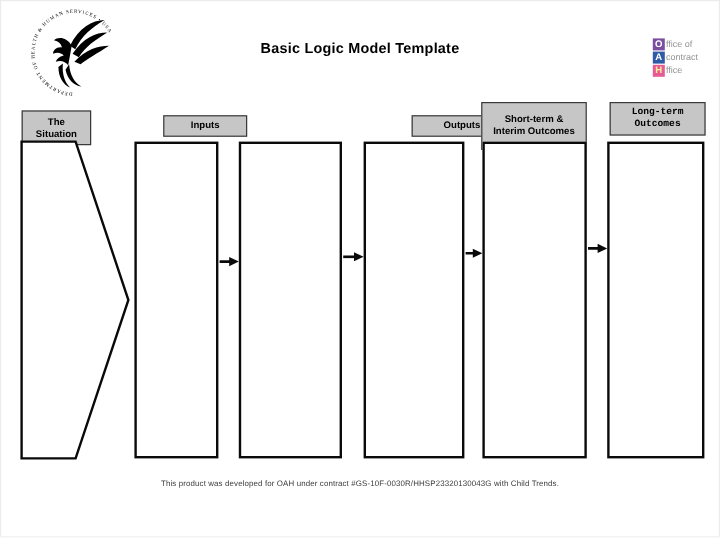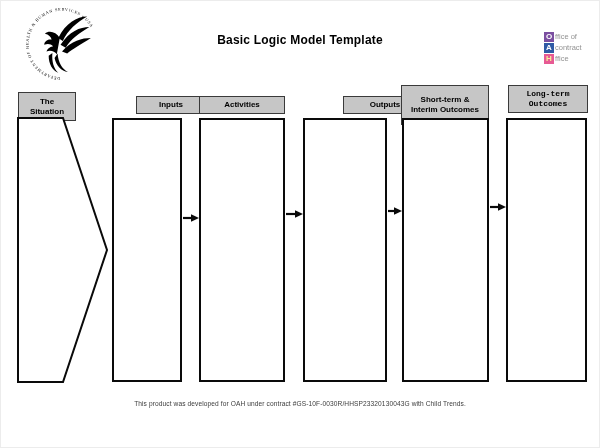--- a/index.html
+++ b/index.html
@@ -76,21 +76,20 @@
     </div>
     <div class="oah-row">
       <span class="oah-box h">H</span>
       <span class="oah-rest">ffice</span>
     </div>
   </div>
 
   <div class="hdr" style="left:17px;top:91px;width:58px;height:29px;">The
 Situation</div>
   <div class="hdr" style="left:111px;top:95px;width:70px;height:18px;margin-left:24px;">Inputs</div>
-  <div class="hdr" style="left:198px;top:95px;width:86px;height:18px;">Activities</div>
   <div class="hdr" style="left:302px;top:95px;width:84px;height:18px;margin-left:40px;">Outputs</div>
   <div class="hdr" style="left:400px;top:84px;width:88px;height:40px;">Short-term &amp;
 Interim Outcomes</div>
   <div class="hdr" style="left:507px;top:84px;width:80px;height:28px;font-family:Liberation Mono, monospace;">Long-term
 Outcomes</div>
 
   <div class="body-box" style="left:111px;top:117px;width:70px;height:264px;"></div>
   <div class="body-box" style="left:198px;top:117px;width:86px;height:264px;"></div>
   <div class="body-box" style="left:302px;top:117px;width:84px;height:264px;"></div>
   <div class="body-box" style="left:401px;top:117px;width:87px;height:264px;"></div>

